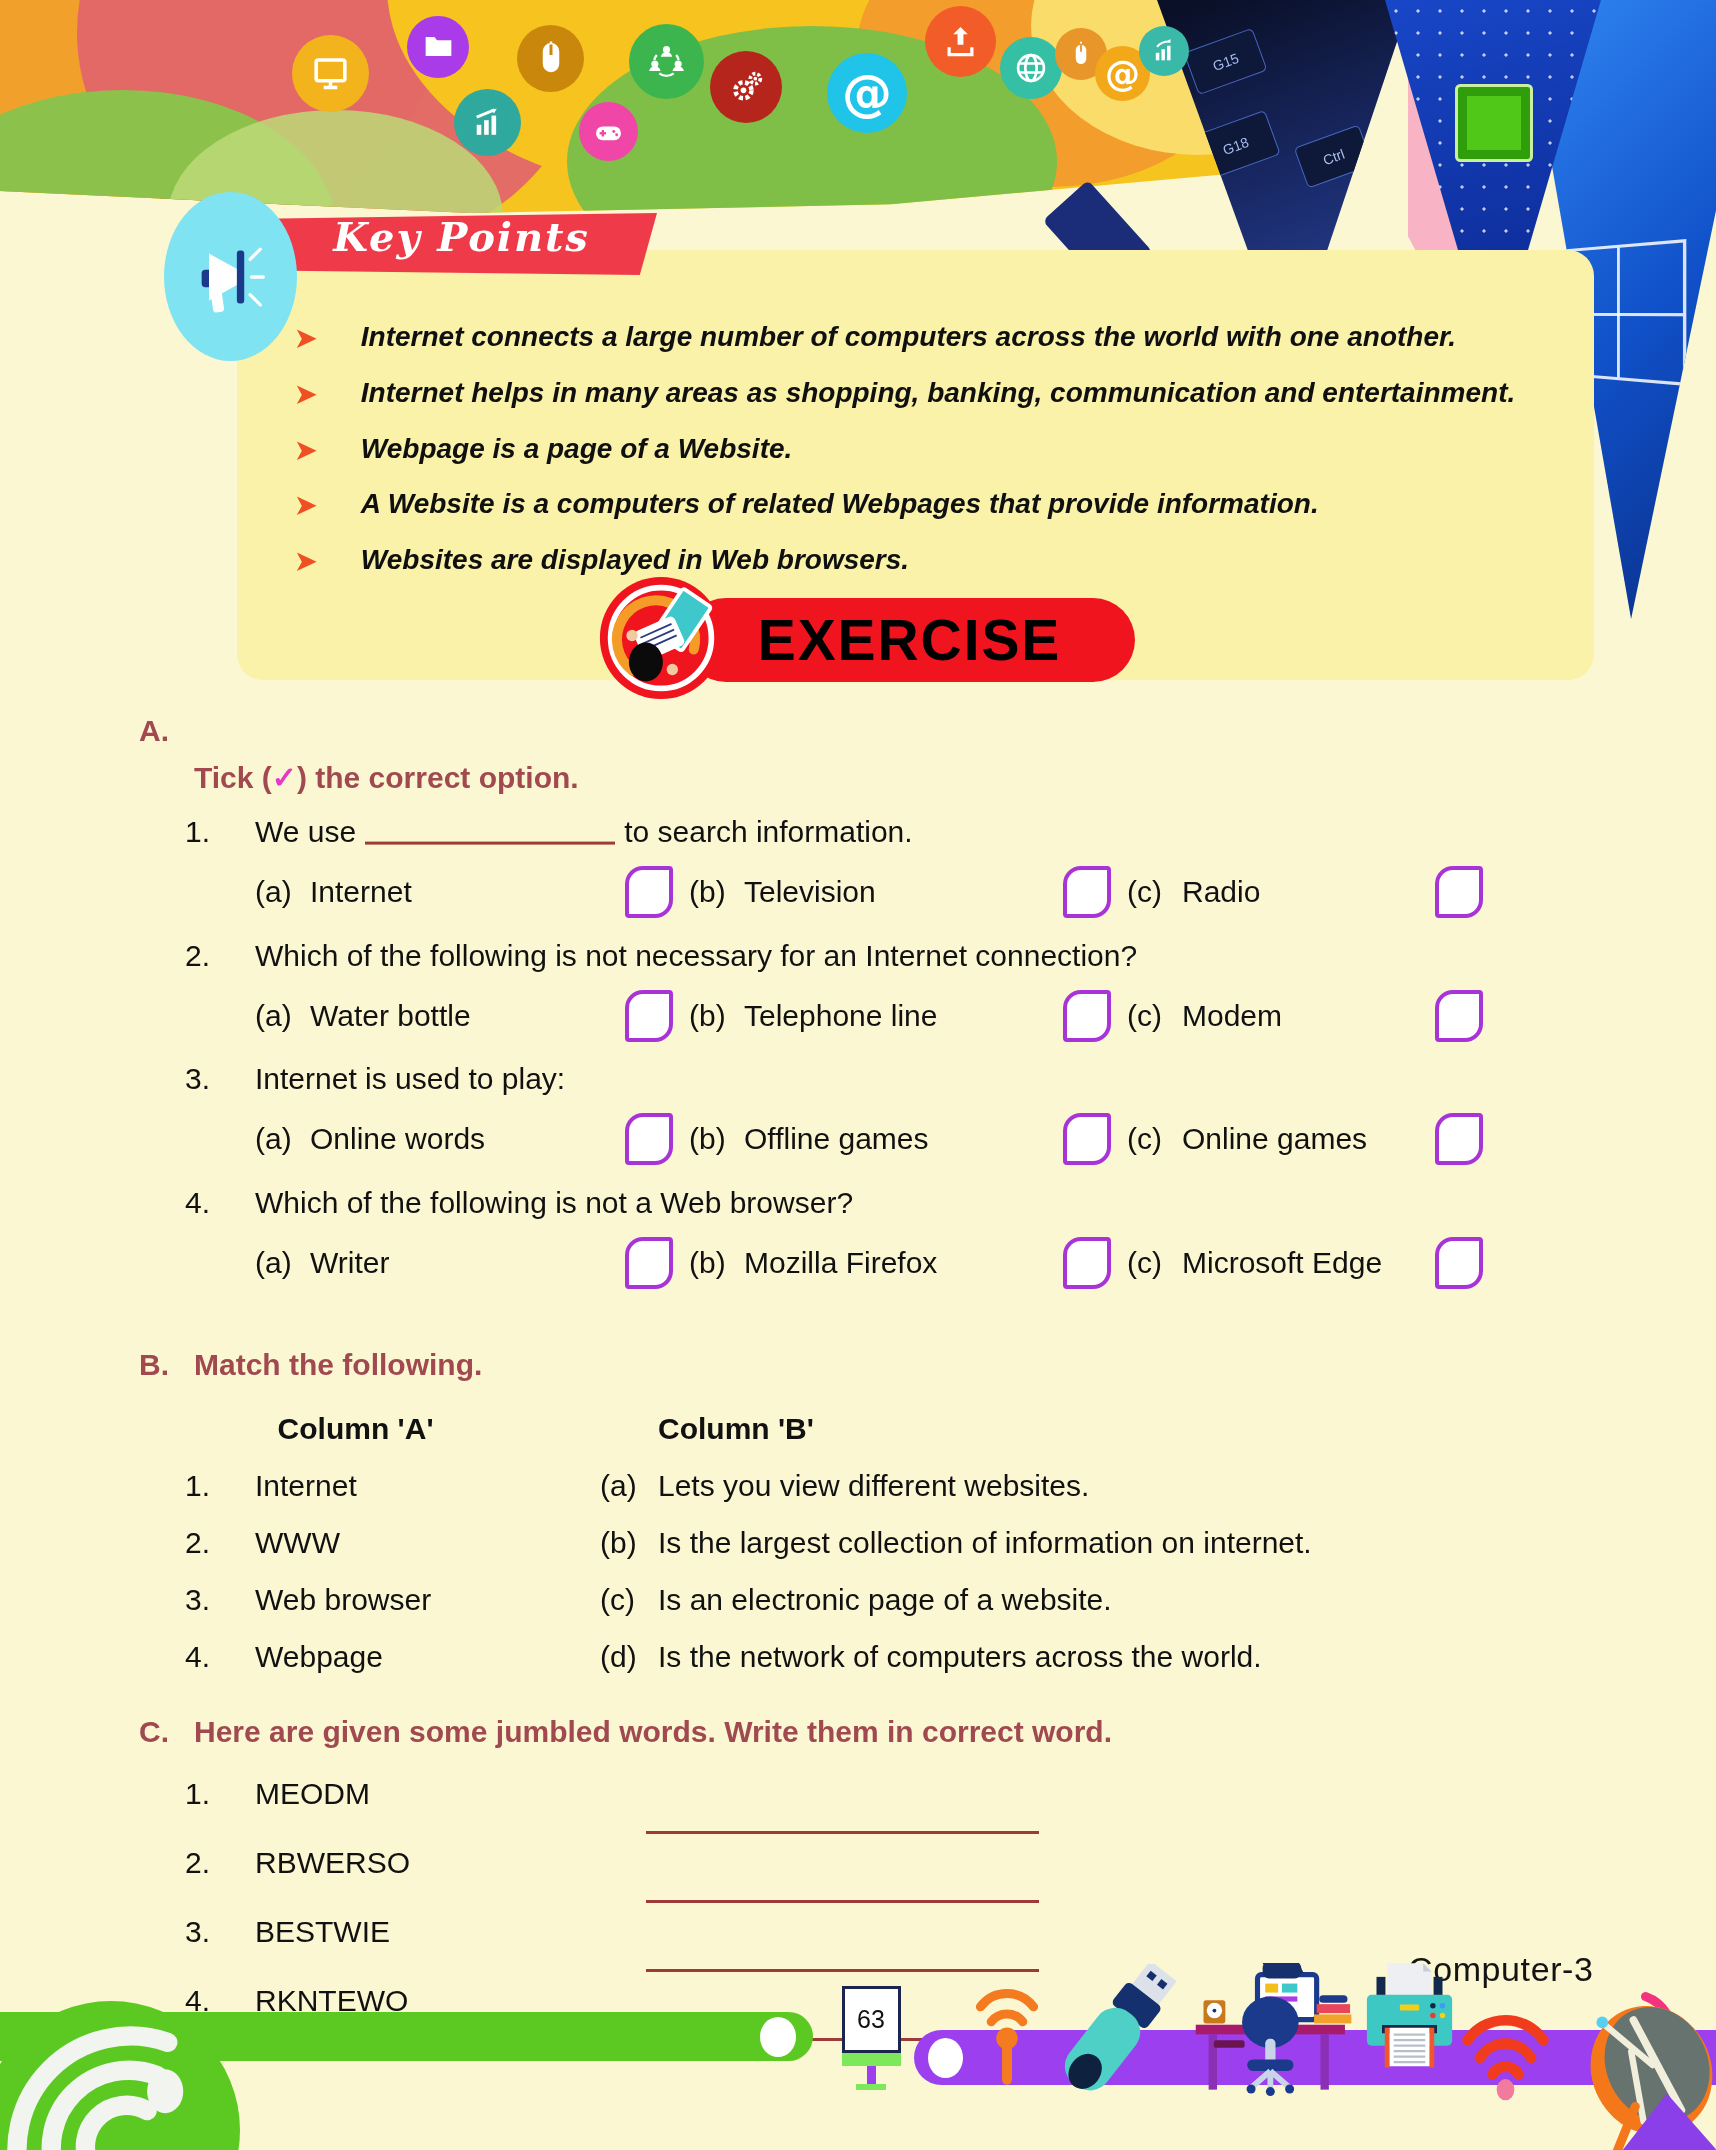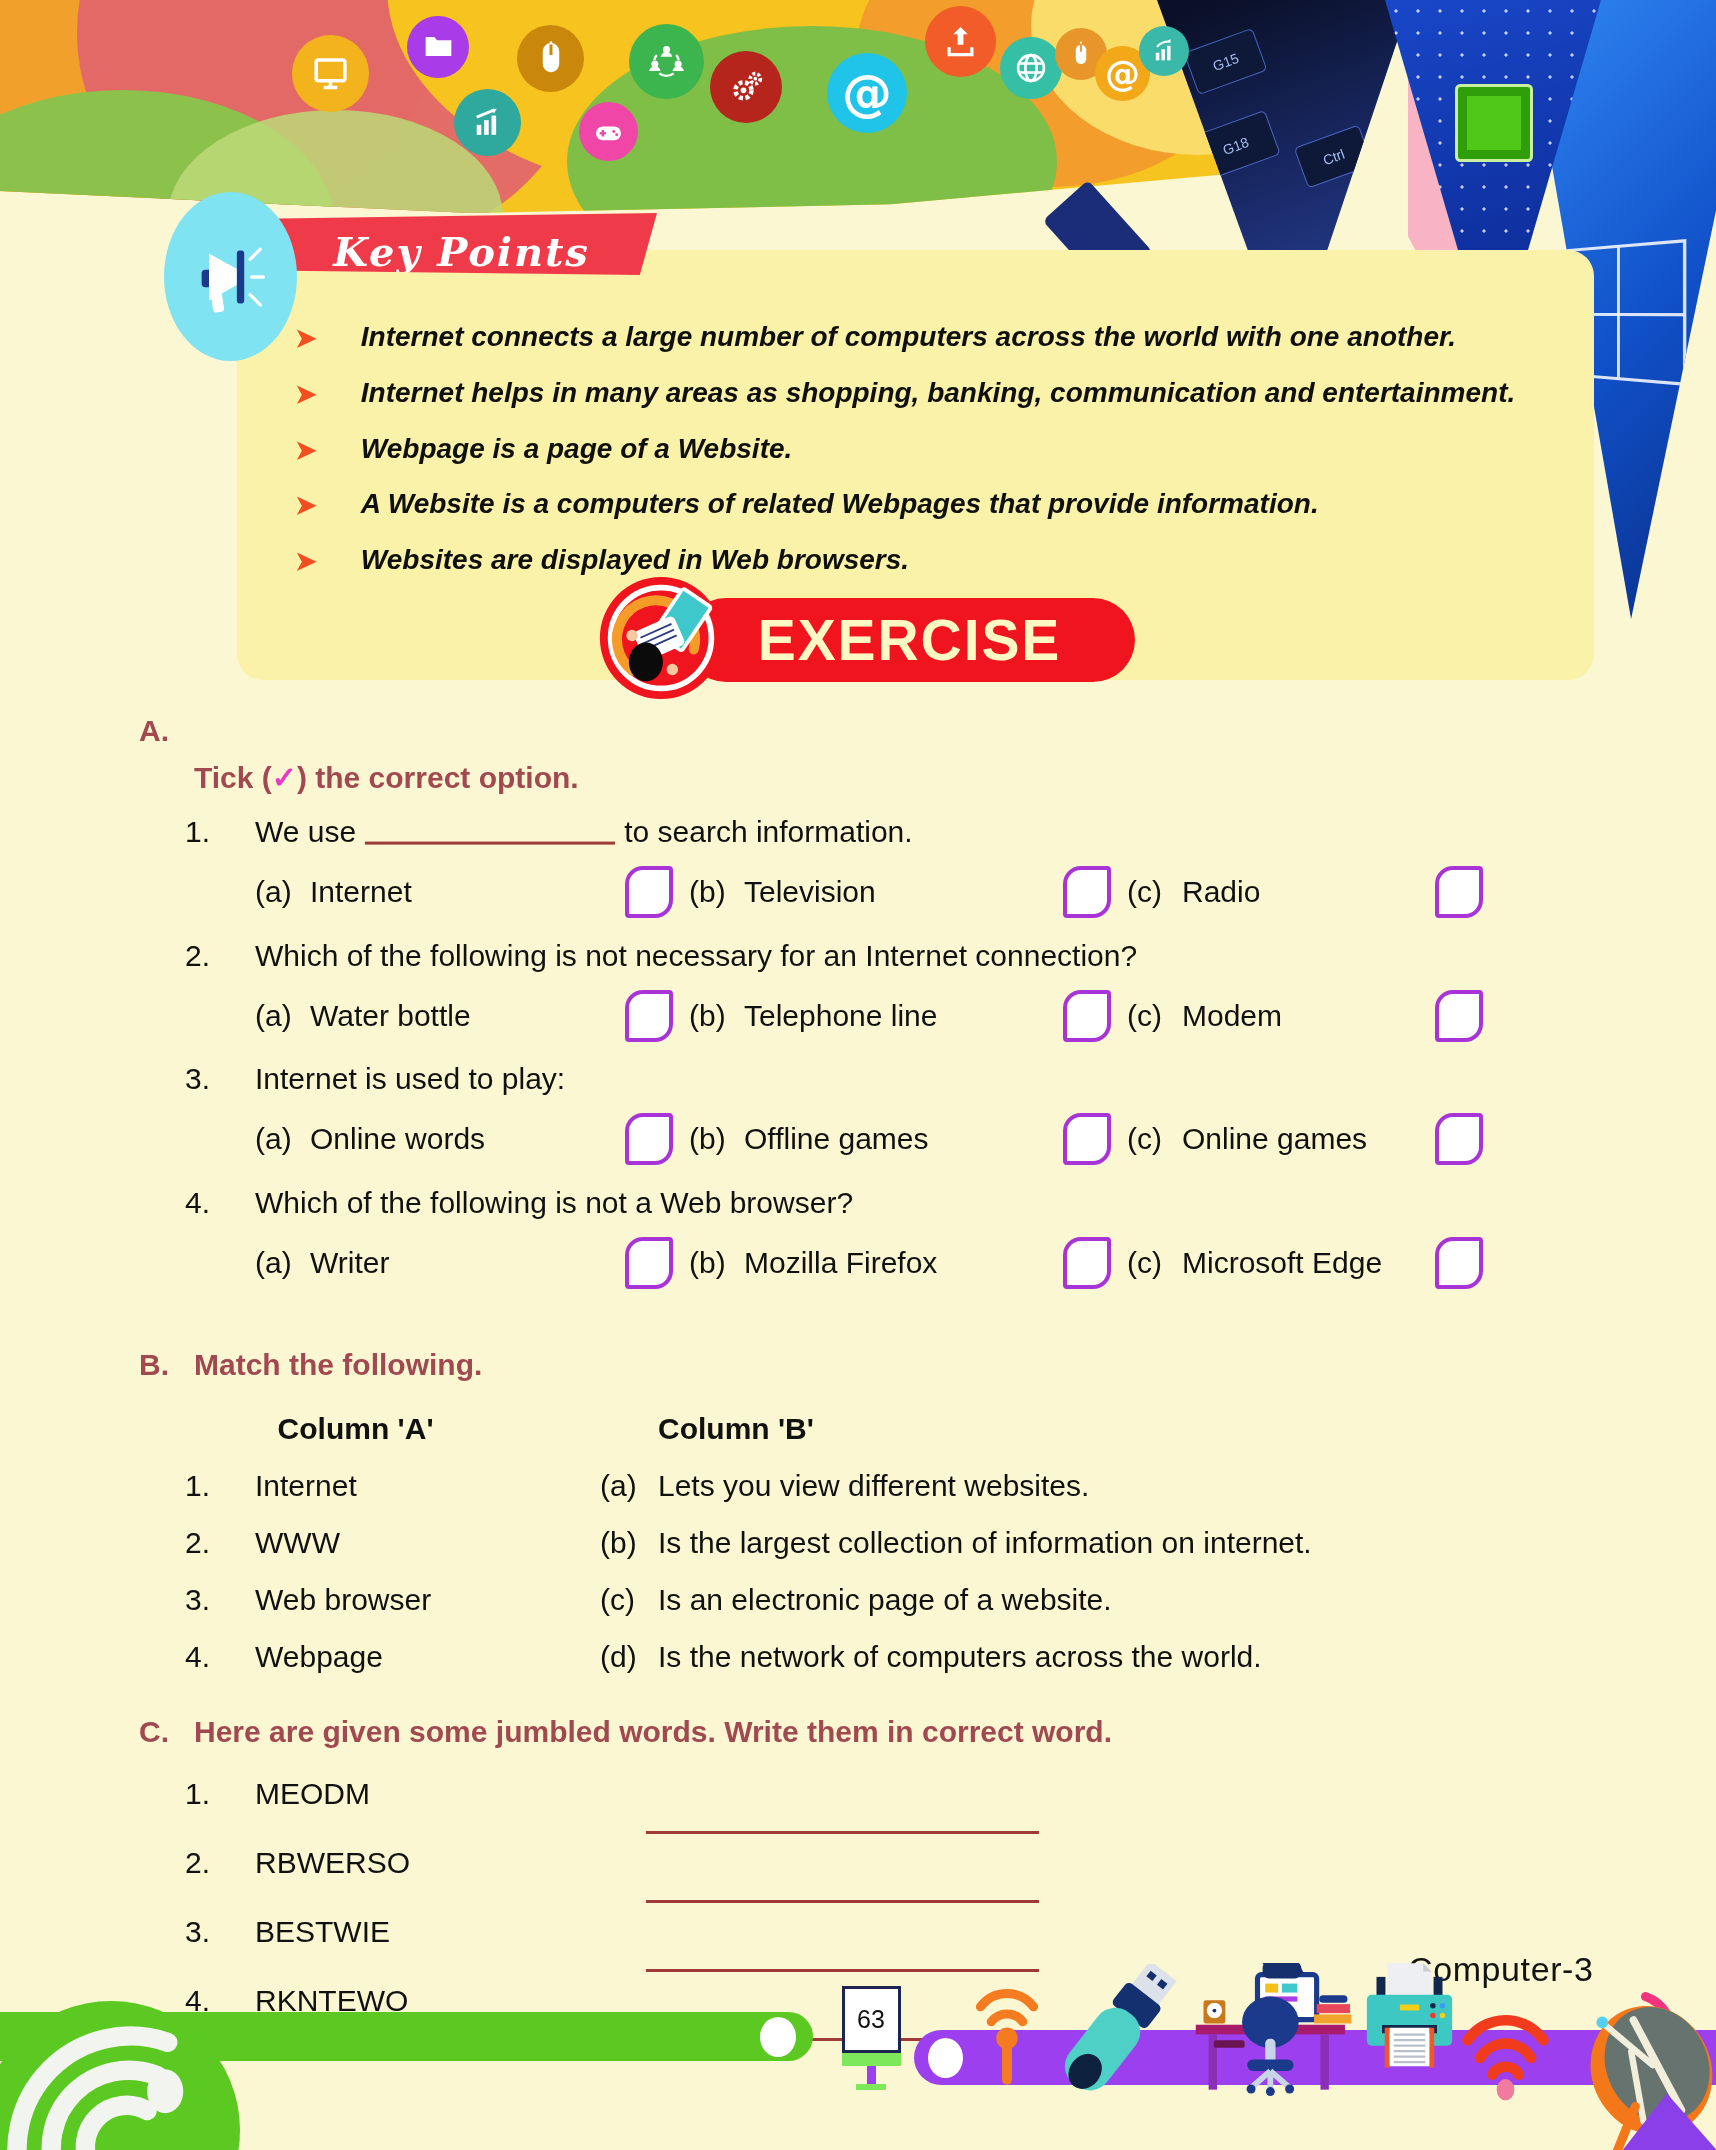--- a/index.html
+++ b/index.html
@@ -51,28 +51,28 @@
   .kp-box{position:absolute;left:237px;top:250px;width:1357px;height:430px;background:#F9F2A8;
           border-radius:45px 26px 26px 26px;z-index:2;}
   .kp-list{list-style:none;margin:0;padding:67px 39px 0 58px;}
   .kp-list li{display:flex;font-size:28px;line-height:1.42;font-style:italic;font-weight:600;
               color:#101010;margin-bottom:16px;}
   .kp-arrow{color:#F04F23;font-style:normal;margin-right:22px;font-size:26px;transform:translateY(2.6px);}
   .kp-point{max-width:1211px;margin-left:22px;}
   .kp-badge{position:absolute;left:164px;top:192px;width:133px;height:169px;background:#7FE3F2;
             border-radius:50%;z-index:4;display:flex;align-items:center;justify-content:center;}
   .kp-banner{position:absolute;left:227px;top:213px;width:430px;height:62px;background:#EF3B49;z-index:3;
-             clip-path:polygon(0 10%,100% 0,96% 100%,0 92%);display:flex;align-items:flex-end;justify-content:center;}
+             clip-path:polygon(0 10%,100% 0,96% 100%,0 92%);display:flex;align-items:flex-start;justify-content:center;}
   .kp-banner span{color:#fff;font-family:"DejaVu Serif",serif;font-style:italic;font-weight:700;
                   font-size:40px;letter-spacing:1.9px;padding-left:39px;}
 
   
   .ex-pill{position:absolute;left:684px;top:598px;width:451px;height:84px;background:#F0141E;
            border-radius:42px;z-index:2;display:flex;align-items:center;justify-content:center;}
-  .ex-pill span{color:#fef9c3;font-size:57px;font-weight:800;letter-spacing:1.9px;}
+  .ex-pill span{color:#000000;font-size:57px;font-weight:800;letter-spacing:1.9px;}
   .ex-icon{position:absolute;left:598px;top:575px;z-index:3;}
 
   
   .content{position:absolute;left:139px;top:714px;width:1482px;font-size:30px;z-index:2;}
   .sec-head{display:flex;font-weight:700;color:#A04950;font-size:30px;}
   .sec-label{width:55px;flex:none;}
   .tick-line{margin-left:55px;margin-top:11.6px;font-weight:700;color:#A04950;font-size:30px;}
   .tick{color:#E838C8;}
   .q-line{display:flex;margin-top:20.6px;}
   .q-num{flex:none;width:70px;padding-left:46px;}

